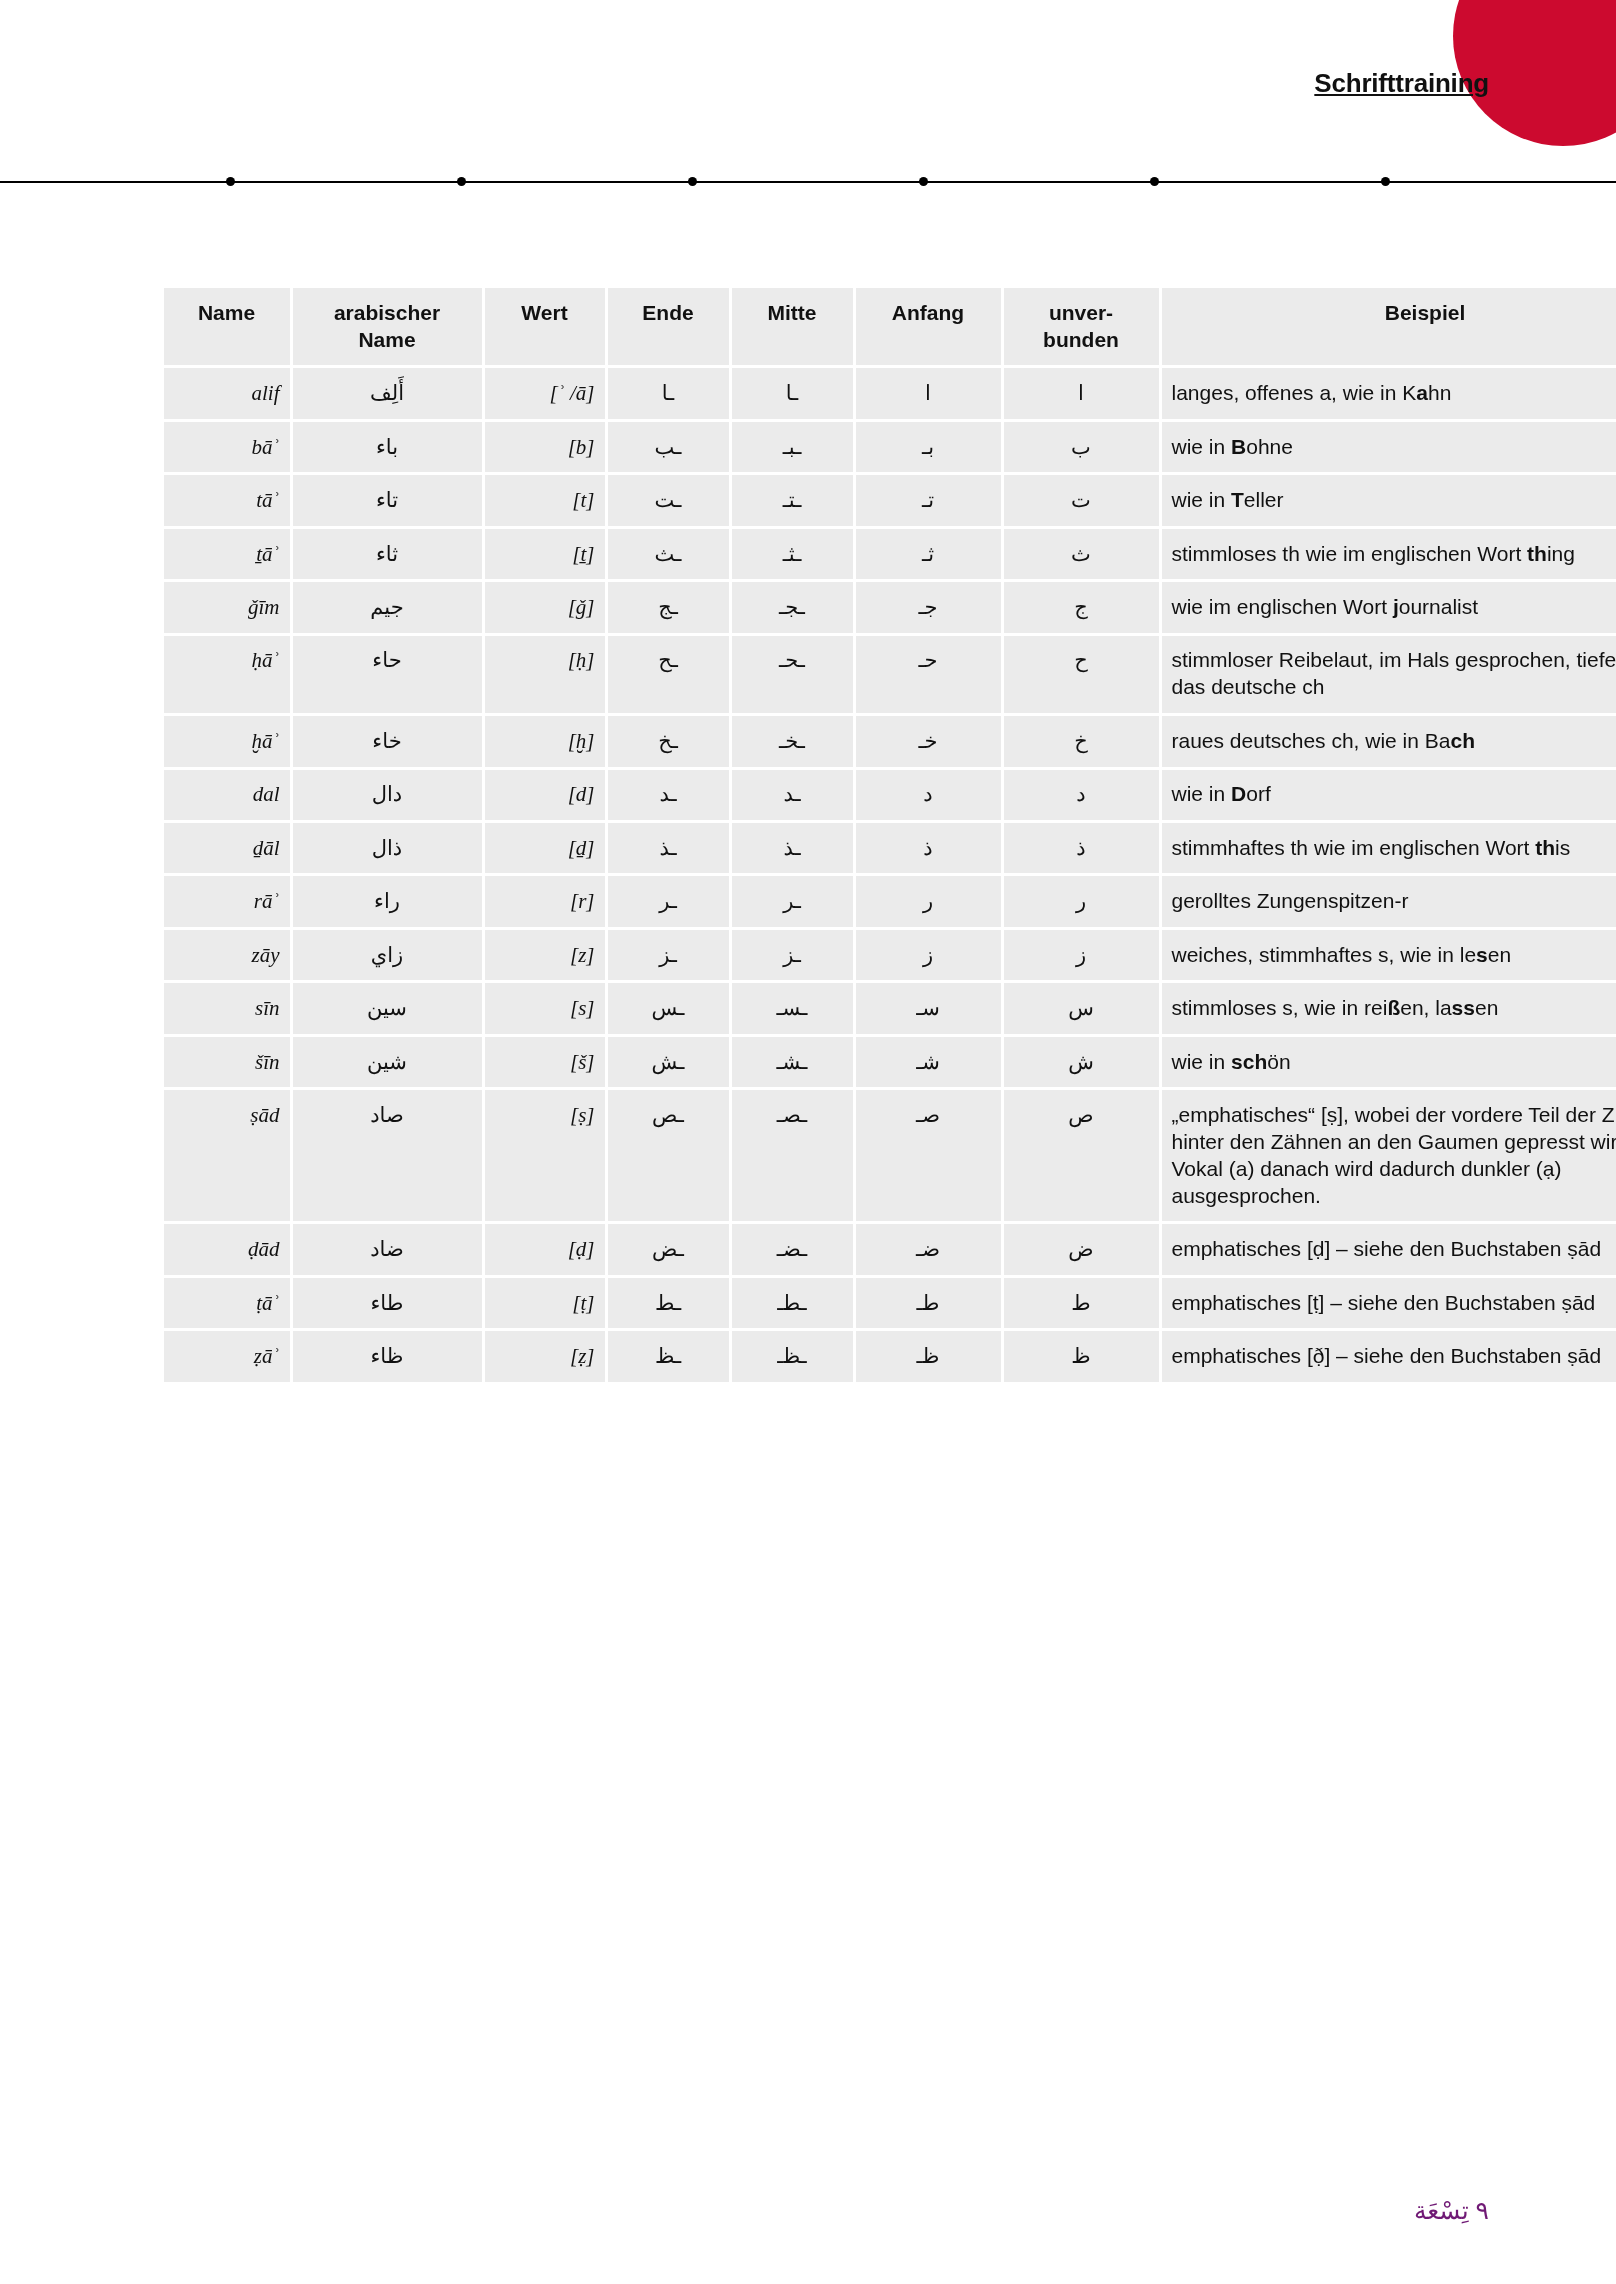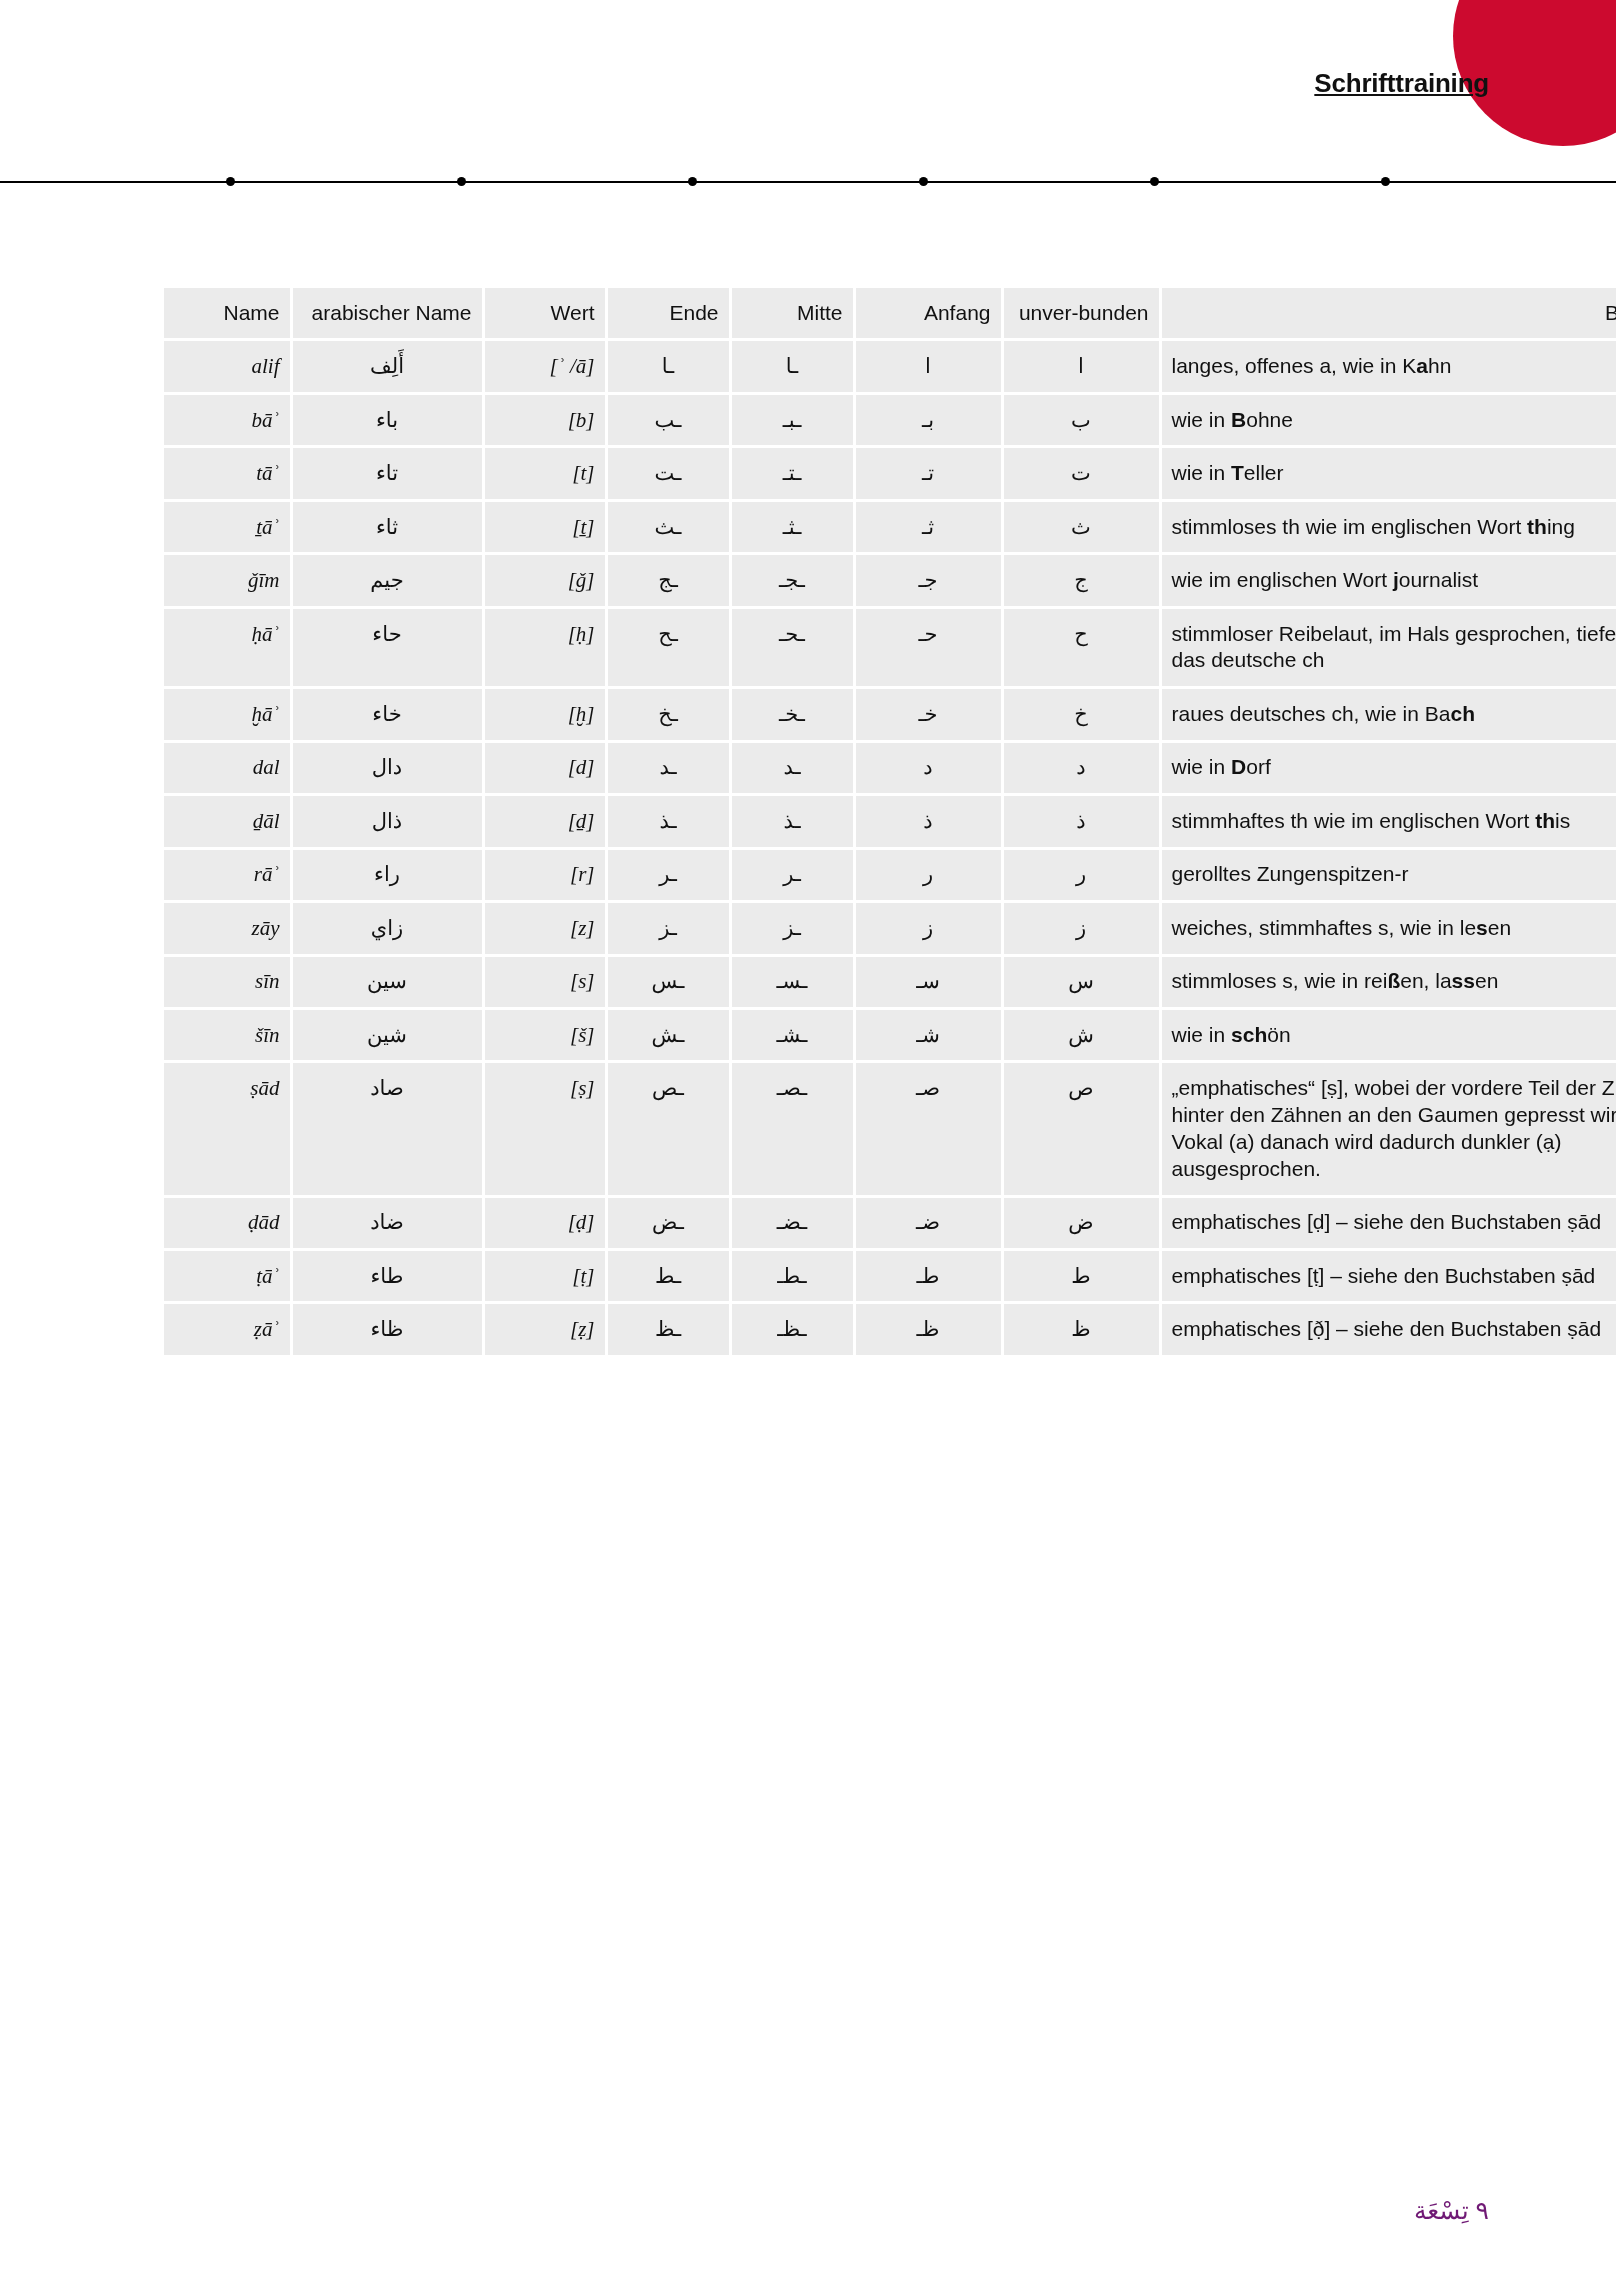--- a/index.html
+++ b/index.html
@@ -94,22 +94,22 @@
   table.alphabet th,
   table.alphabet td {
     background: #ebebeb;
     vertical-align: top;
     padding: 11.8px 10px 11.8px 10px;
     font-size: 21px;
     line-height: 1.28;
     color: #111111;
   }
   table.alphabet th {
-    font-weight: normal;
-    text-align: right;
+    font-weight: bold;
+    text-align: center;
   }
   th.c-name      { width: 106px; }
   th.c-arname    { width: 169px; }
   th.c-wert      { width: 100px; }
   th.c-ende      { width: 101px; }
   th.c-mitte     { width: 101px; margin-top: 33px; }
   th.c-anfang    { width: 125px; }
   th.c-unverb    { width: 135px; }
   th.c-beispiel  { width: 507px; }
 

